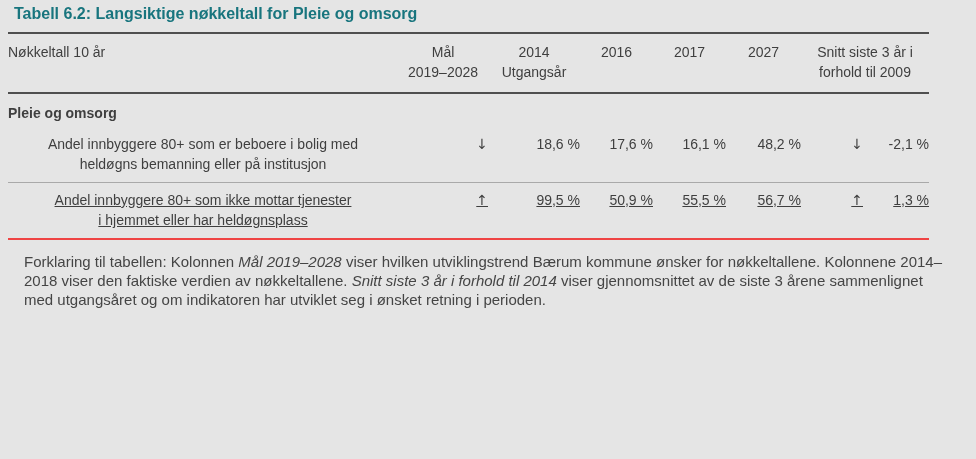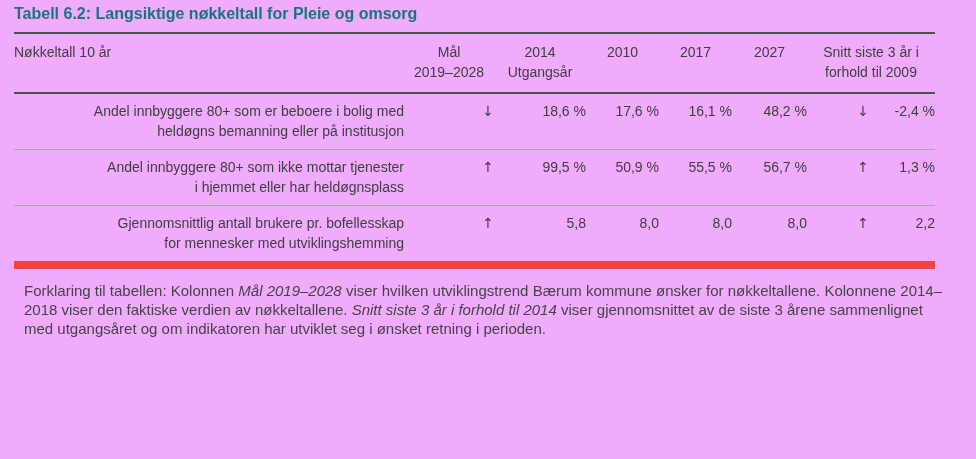--- a/index.html
+++ b/index.html
@@ -5,58 +5,58 @@
   * { margin: 0; padding: 0; box-sizing: border-box; }
   html, body { background: #ffffff; }
   body {
     font-family: "Liberation Sans", "DejaVu Sans", sans-serif;
     color: #3f3f3f;
   }
   .page {
     position: relative;
     width: 976px;
     height: 459px;
-    background: #f0abfc;
+    background: #e5e5e5;
     overflow: hidden;
   }
   .title {
     margin: 5px 0 9px 14px;
     font-size: 16px;
     font-weight: bold;
     color: var(--accent, #18757e);
   }
   table.kpi {
     border-collapse: collapse;
     table-layout: fixed;
     width: 921px;
-    margin-left: 14px;
+    margin-left: 8px;
     border-top: 2px solid #4f4f4f;
-    border-bottom: 8px solid #ef4444;
+    border-bottom: 2px solid #ef4444;
     font-size: 14px;
     line-height: 20px;
   }
   table.kpi th, table.kpi td {
     vertical-align: top;
     white-space: pre-line;
     font-weight: normal;
   }
   thead th {
     border-bottom: 2px solid #4f4f4f;
     font-weight: bold;
     text-align: center;
     padding: 8px 0 10px 0;
   }
   thead th.lbl { text-align: left; }
   tr.section td {
     font-weight: bold;
     padding: 9px 0 4px 0;
   }
   tr.row td { padding: 7px 0 8px 0; }
-  tr.row + tr.row td { border-top: 1px solid #a9a9a9; }
-  td.lbl { text-align: right; }
+  tr.row + tr.row td { border-top: 1px solid #a9a9a9; text-decoration: underline; }
+  td.lbl { text-align: center; }
   td.num, td.arrow { text-align: right; }
   td.arrow { font-family: "DejaVu Sans", sans-serif; }
   .footnote {
     width: 921px;
     margin: 12px 0 0 24px;
     font-size: 15px;
     line-height: 19px;
     color: #454545;
   }
   .footnote em { font-style: italic; }
@@ -79,64 +79,56 @@
       <col style="width:62px">
       <col style="width:66px">
     </colgroup>
     <thead>
       <tr>
         <th class="lbl">Nøkkeltall 10 år</th>
         <th>Mål
 2019–2028</th>
         <th>2014
 Utgangsår</th>
-        <th>2010</th>
+        <th>2016</th>
         <th>2017</th>
         <th>2027</th>
         <th colspan="2">Snitt siste 3 år i
 forhold til 2009</th>
       </tr>
     </thead>
     <tbody>
+      <tr class="section">
+        <td colspan="8">Pleie og omsorg</td>
+      </tr>
 
       <tr class="row">
         <td class="lbl">Andel innbyggere 80+ som er beboere i bolig med
 heldøgns bemanning eller på institusjon</td>
         <td class="arrow">↓</td>
         <td class="num">18,6 %</td>
         <td class="num">17,6 %</td>
         <td class="num">16,1 %</td>
         <td class="num">48,2 %</td>
         <td class="arrow">↓</td>
-        <td class="num">-2,4 %</td>
+        <td class="num">-2,1 %</td>
       </tr>
 
       <tr class="row">
         <td class="lbl">Andel innbyggere 80+ som ikke mottar tjenester
 i hjemmet eller har heldøgnsplass</td>
         <td class="arrow">↑</td>
         <td class="num">99,5 %</td>
         <td class="num">50,9 %</td>
         <td class="num">55,5 %</td>
         <td class="num">56,7 %</td>
         <td class="arrow">↑</td>
         <td class="num">1,3 %</td>
       </tr>
 
 
-      <tr class="row">
-        <td class="lbl">Gjennomsnittlig antall brukere pr. bofellesskap
-for mennesker med utviklingshemming</td>
-        <td class="arrow">↑</td>
-        <td class="num">5,8</td>
-        <td class="num">8,0</td>
-        <td class="num">8,0</td>
-        <td class="num">8,0</td>
-        <td class="arrow">↑</td>
-        <td class="num">2,2</td>
-      </tr>
 
     </tbody>
   </table>
 
   <p class="footnote"><span>Forklaring til tabellen: Kolonnen </span><em>Mål 2019–2028</em><span> viser hvilken utviklingstrend Bærum kommune ønsker for nøkkeltallene. Kolonnene 2014–2018 viser den faktiske verdien av nøkkeltallene. </span><em>Snitt siste 3 år i forhold til 2014</em><span> viser gjennomsnittet av de siste 3 årene sammenlignet med utgangsåret og om indikatoren har utviklet seg i ønsket retning i perioden.</span></p>
 
 </div>
 
 </body></html>

